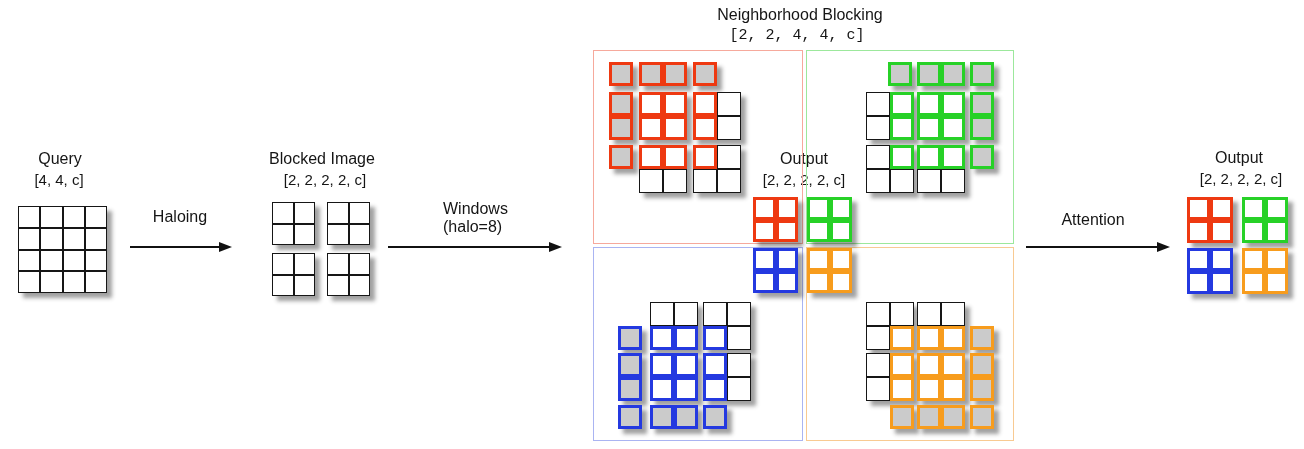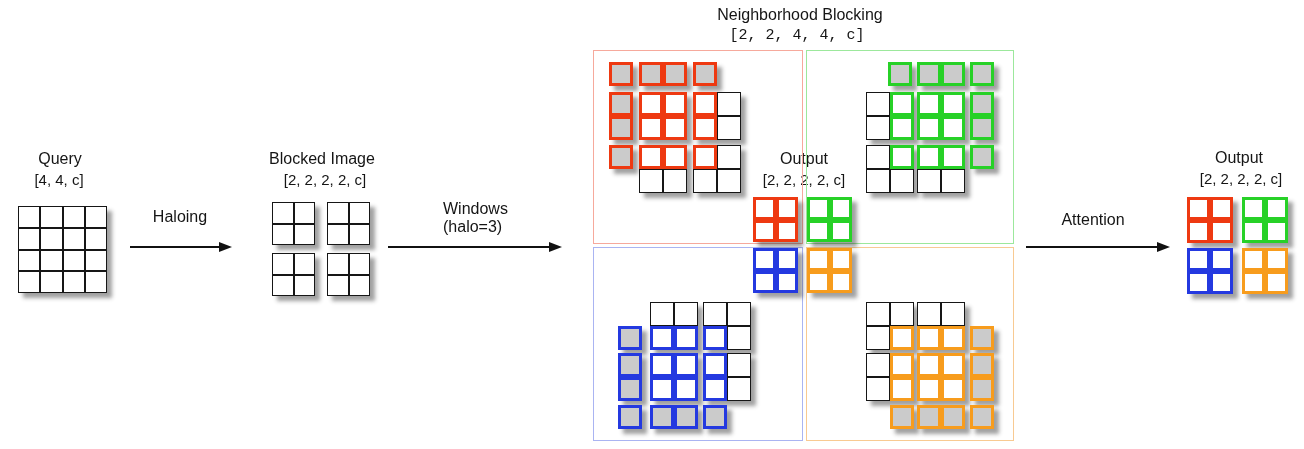--- a/index.html
+++ b/index.html
@@ -35,21 +35,21 @@
 
   <div class="lbl center" style="left:60px;top:150px;">Query</div>
   <div class="lbl center shape" style="left:59px;top:171px;">[4, 4, c]</div>
 
   <div class="lbl center" style="left:180px;top:208px;">Haloing</div>
 
   <div class="lbl center" style="left:322px;top:150px;">Blocked Image</div>
   <div class="lbl center shape" style="left:325px;top:171px;">[2, 2, 2, 2, c]</div>
 
   <div class="lbl" style="left:443px;top:200px;">Windows</div>
-  <div class="lbl" style="left:443px;top:218px;">(halo=3)</div>
+  <div class="lbl" style="left:443px;top:218px;">(halo=8)</div>
 
   <div class="lbl center" style="left:800px;top:6px;">Neighborhood Blocking</div>
   <div class="lbl center shape" style="left:797px;top:27px;font-family:Liberation Mono, monospace;">[2, 2, 4, 4, c]</div>
 
   <div class="lbl center" style="left:804px;top:150px;">Output</div>
   <div class="lbl center shape" style="left:804px;top:171px;">[2, 2, 2, 2, c]</div>
 
   <div class="lbl center" style="left:1093px;top:211px;text-align:right;">Attention</div>
 
   <div class="lbl center" style="left:1239px;top:149px;">Output</div>

